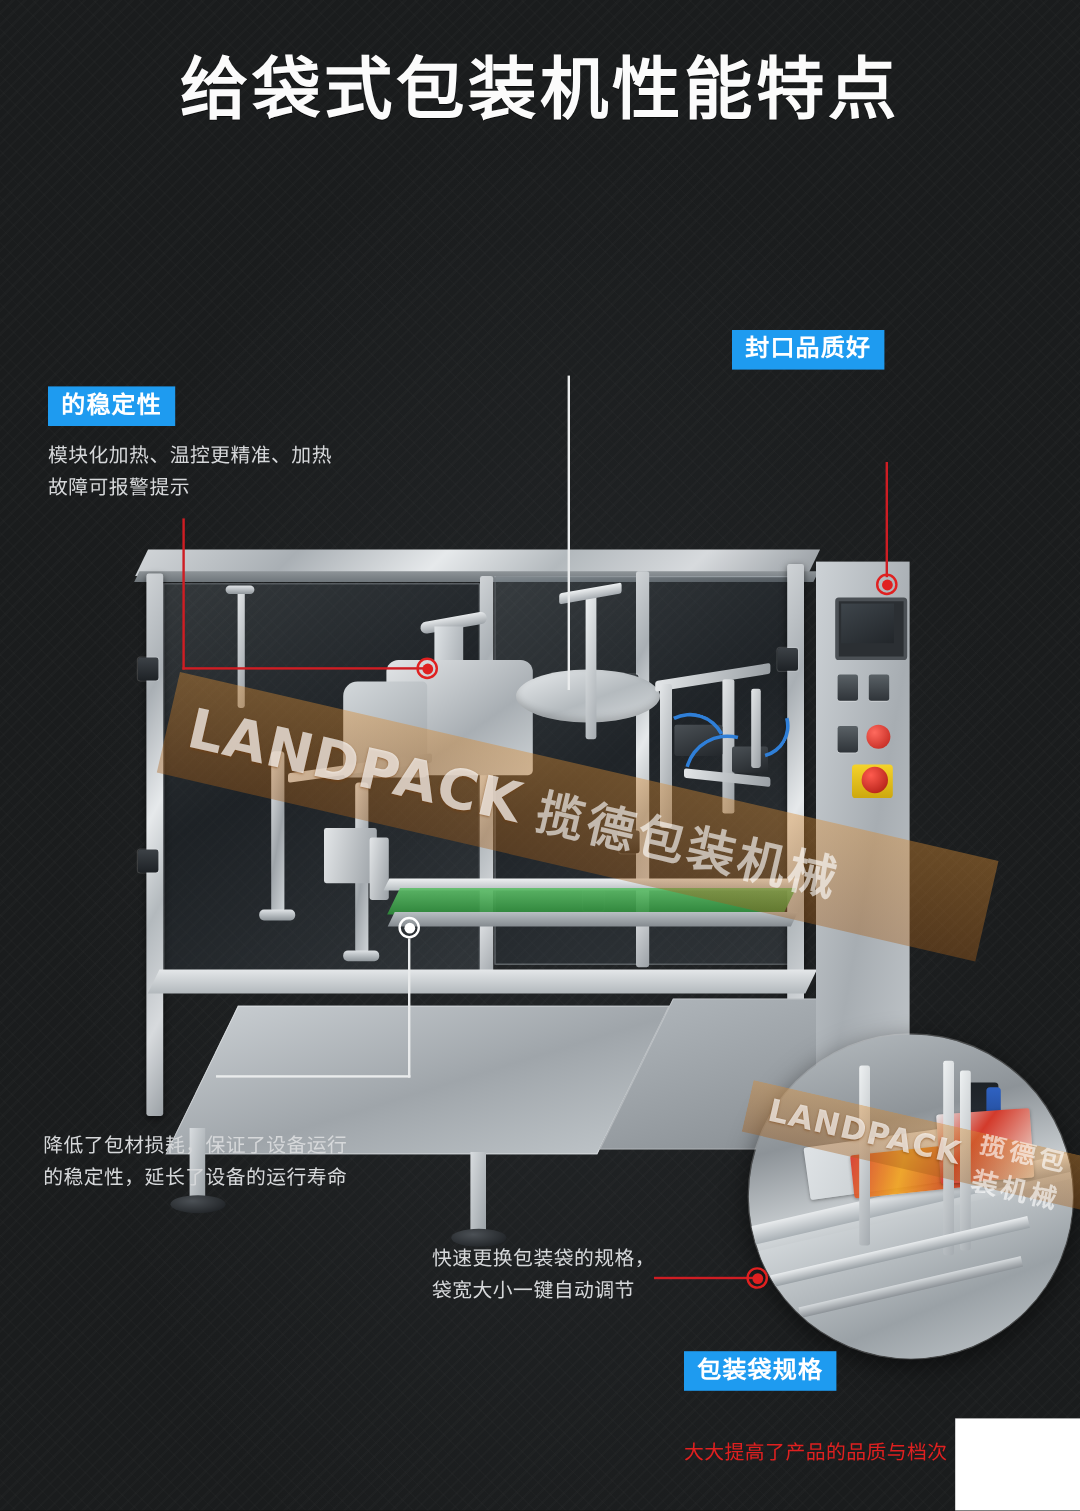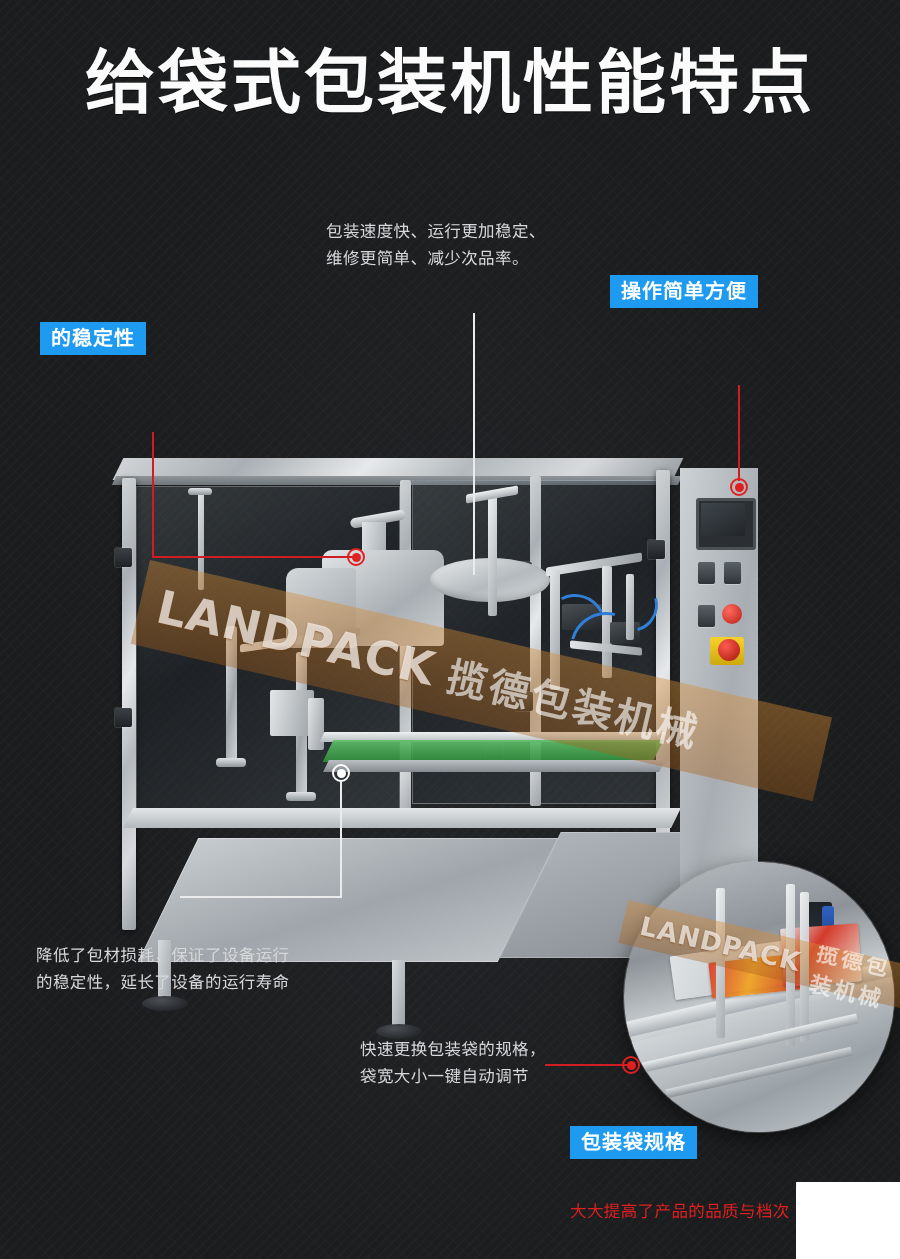--- a/index.html
+++ b/index.html
@@ -21,23 +21,23 @@
     background-image:
       repeating-linear-gradient(135deg, rgba(255,255,255,.014) 0 2px, rgba(255,255,255,0) 2px 7px),
       repeating-linear-gradient(45deg, rgba(255,255,255,.010) 0 1px, rgba(255,255,255,0) 1px 9px),
       radial-gradient(ellipse at 50% 58%, rgba(90,100,110,.13) 0%, rgba(0,0,0,0) 62%);
     pointer-events:none;
   }
 
   
   .header{position:absolute;left:0;top:46px;width:900px;text-align:center;}
   .title-cn{
-    font-size:70px;line-height:1.06;font-weight:bold;color:#fbfbfb;
+    font-size:57px;line-height:1.06;font-weight:bold;color:#fbfbfb;
     letter-spacing:3px;
-    font-family:Liberation Sans, sans-serif;
+    font-family:Liberation Serif, serif;
     text-shadow:0 1px 0 rgba(0,0,0,.6);
   }
   .title-en{
     margin-top:12px;
     font-size:18.5px;color:#e2e2e2;letter-spacing:1.55px;font-weight:300;
     font-family:"DejaVu Sans","Liberation Sans",sans-serif;
   }
 
   
   .callout{position:absolute;}
@@ -383,29 +383,29 @@
 
   <div class="dot w" style="left:332px;top:764px;"></div>
   <div class="line v white" style="left:340px;top:782px;height:116px;"></div>
   <div class="line h white" style="left:180px;top:896px;width:162px;"></div>
 
   <div class="line h" style="left:545px;top:1064px;width:88px;"></div>
   <div class="dot" style="left:622px;top:1056px;"></div>
 
   <div class="callout c-alarm">
     <div class="tag">的稳定性</div>
+    <div class="desc">模块化加热、温控更精准、加热
+故障可报警提示</div>
   </div>
 
   <div class="callout c-cam">
-    <div class="desc">包装速度快、运行更加稳定、
-维修更简单、减少次品率。</div>
   </div>
 
   <div class="callout c-op">
-    <div class="tag">操作简单方便</div>
+    <div class="tag">封口品质好</div>
   </div>
 
   <div class="callout c-human">
     <div class="desc">降低了包材损耗，保证了设备运行
 的稳定性，延长了设备的运行寿命</div>
   </div>
 
   <div class="callout c-quick">
     <div class="desc">快速更换包装袋的规格，
 袋宽大小一键自动调节</div>

